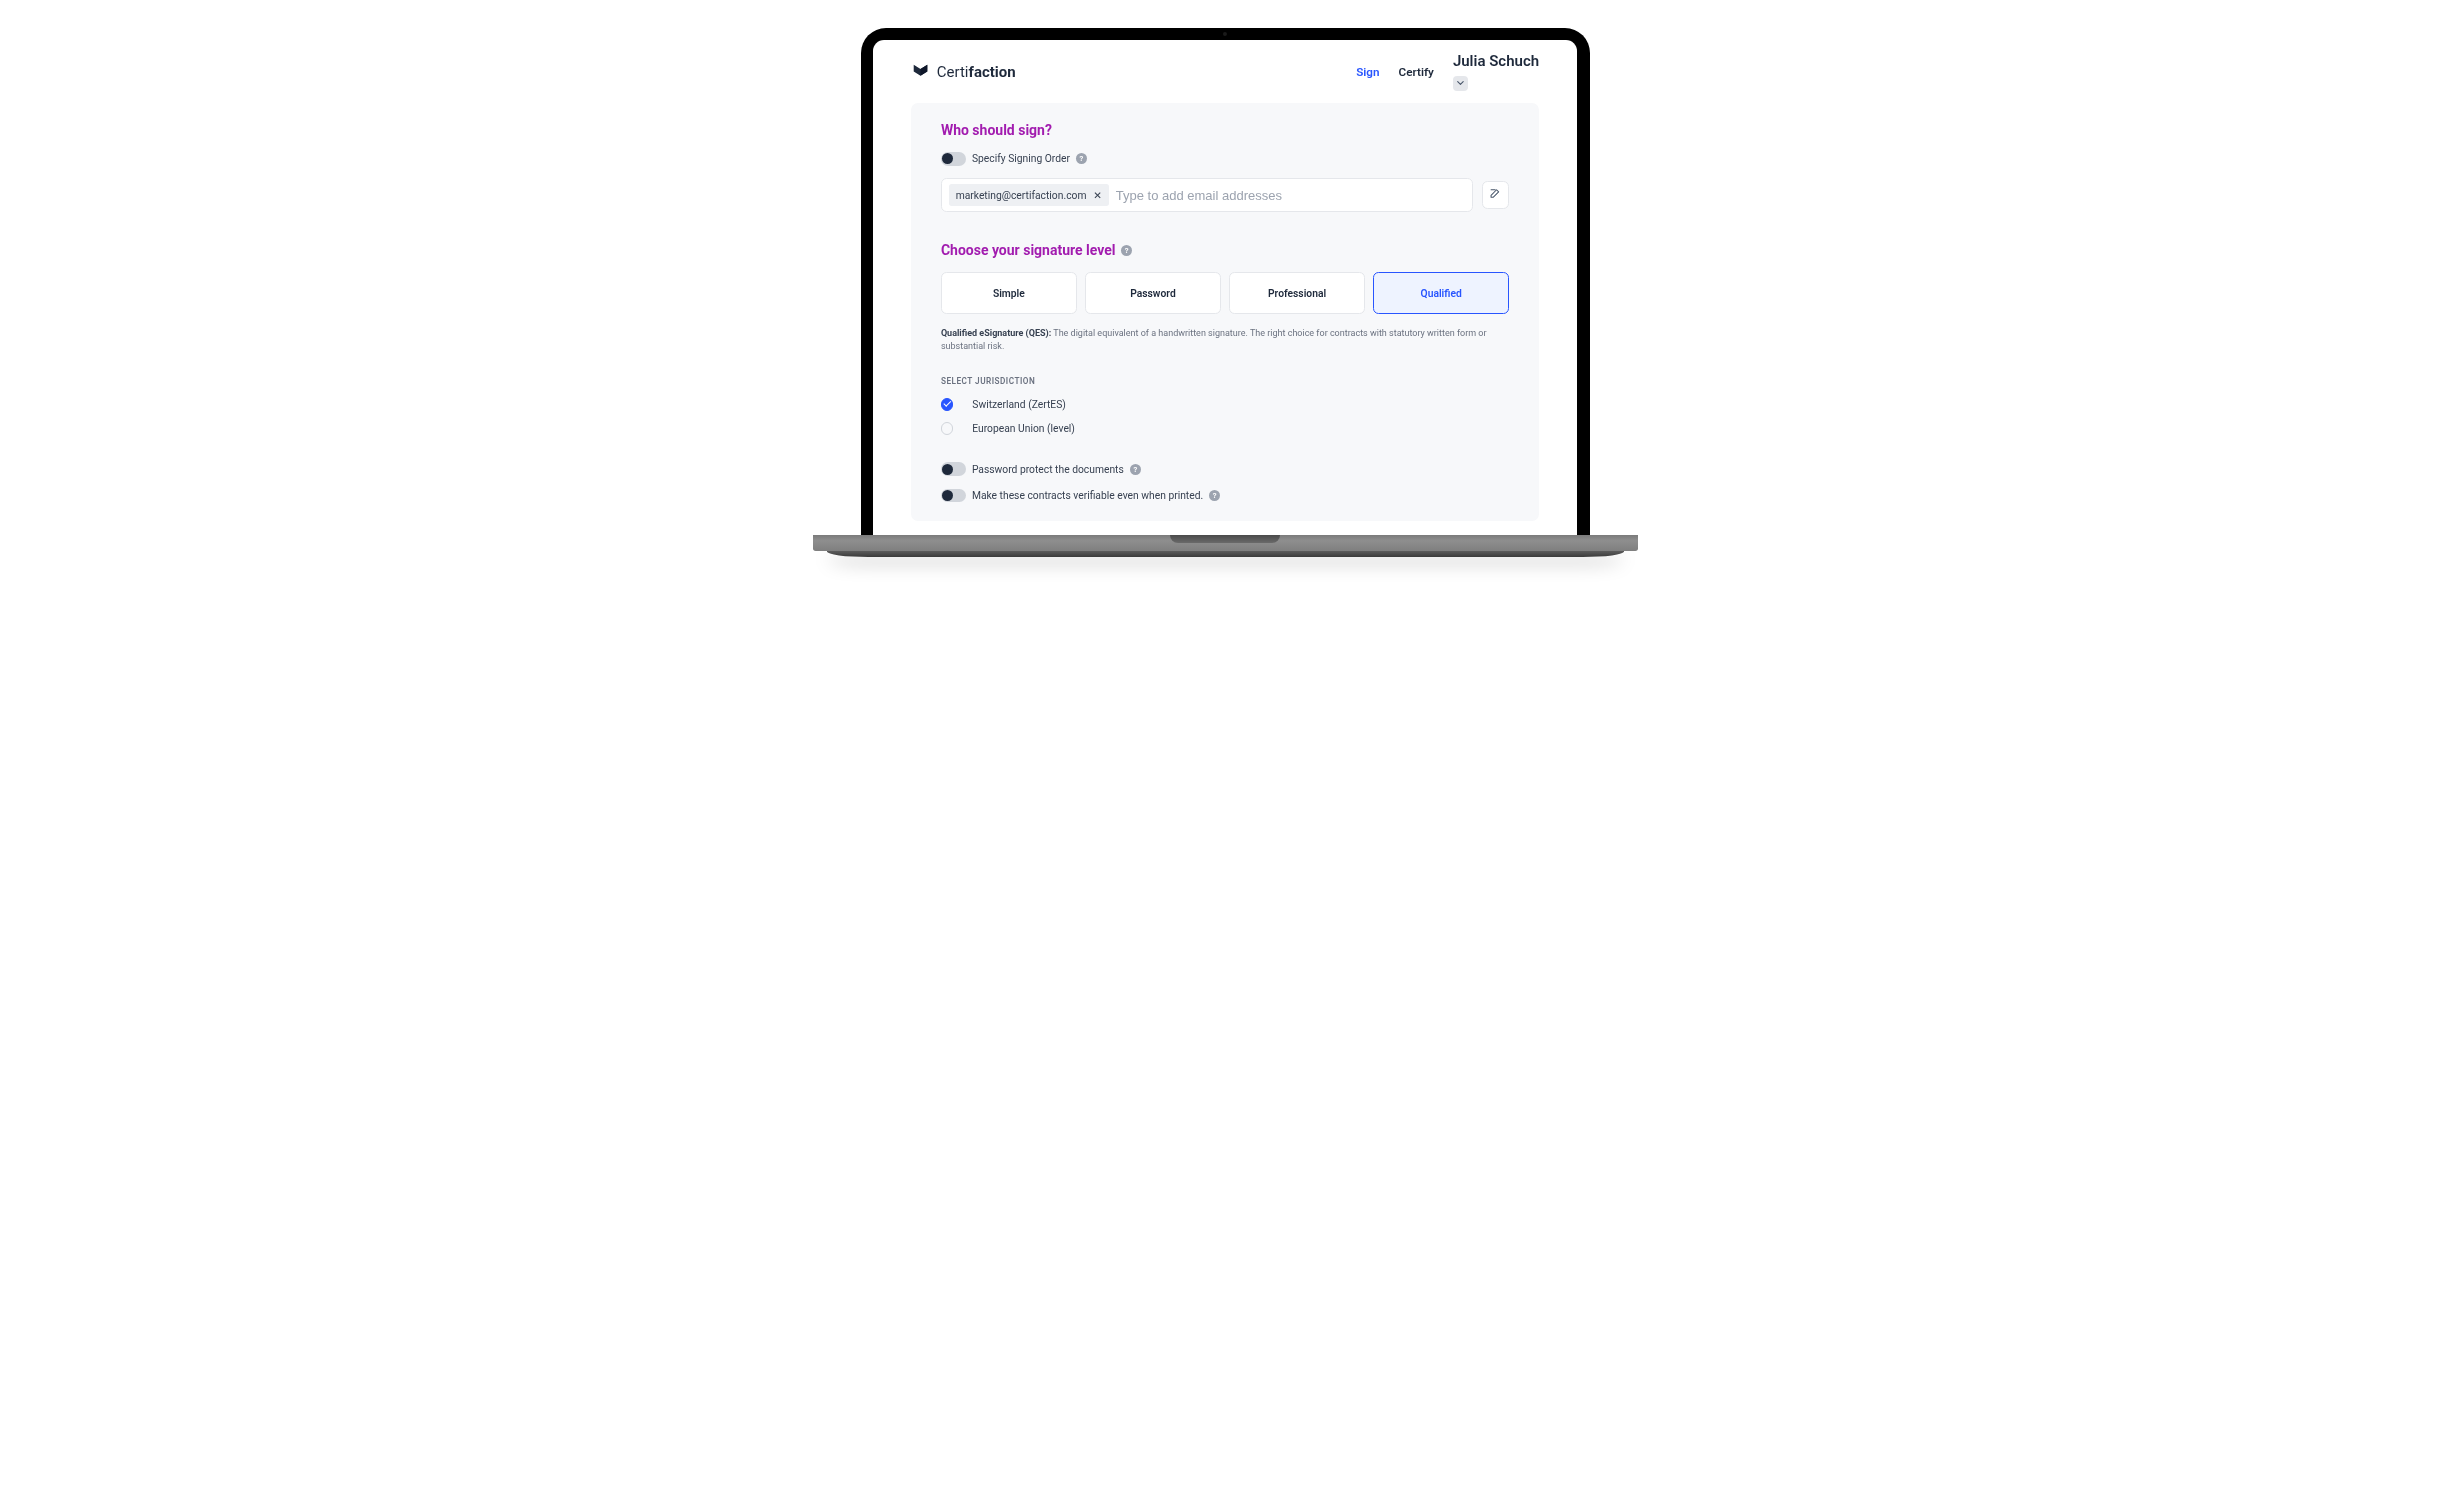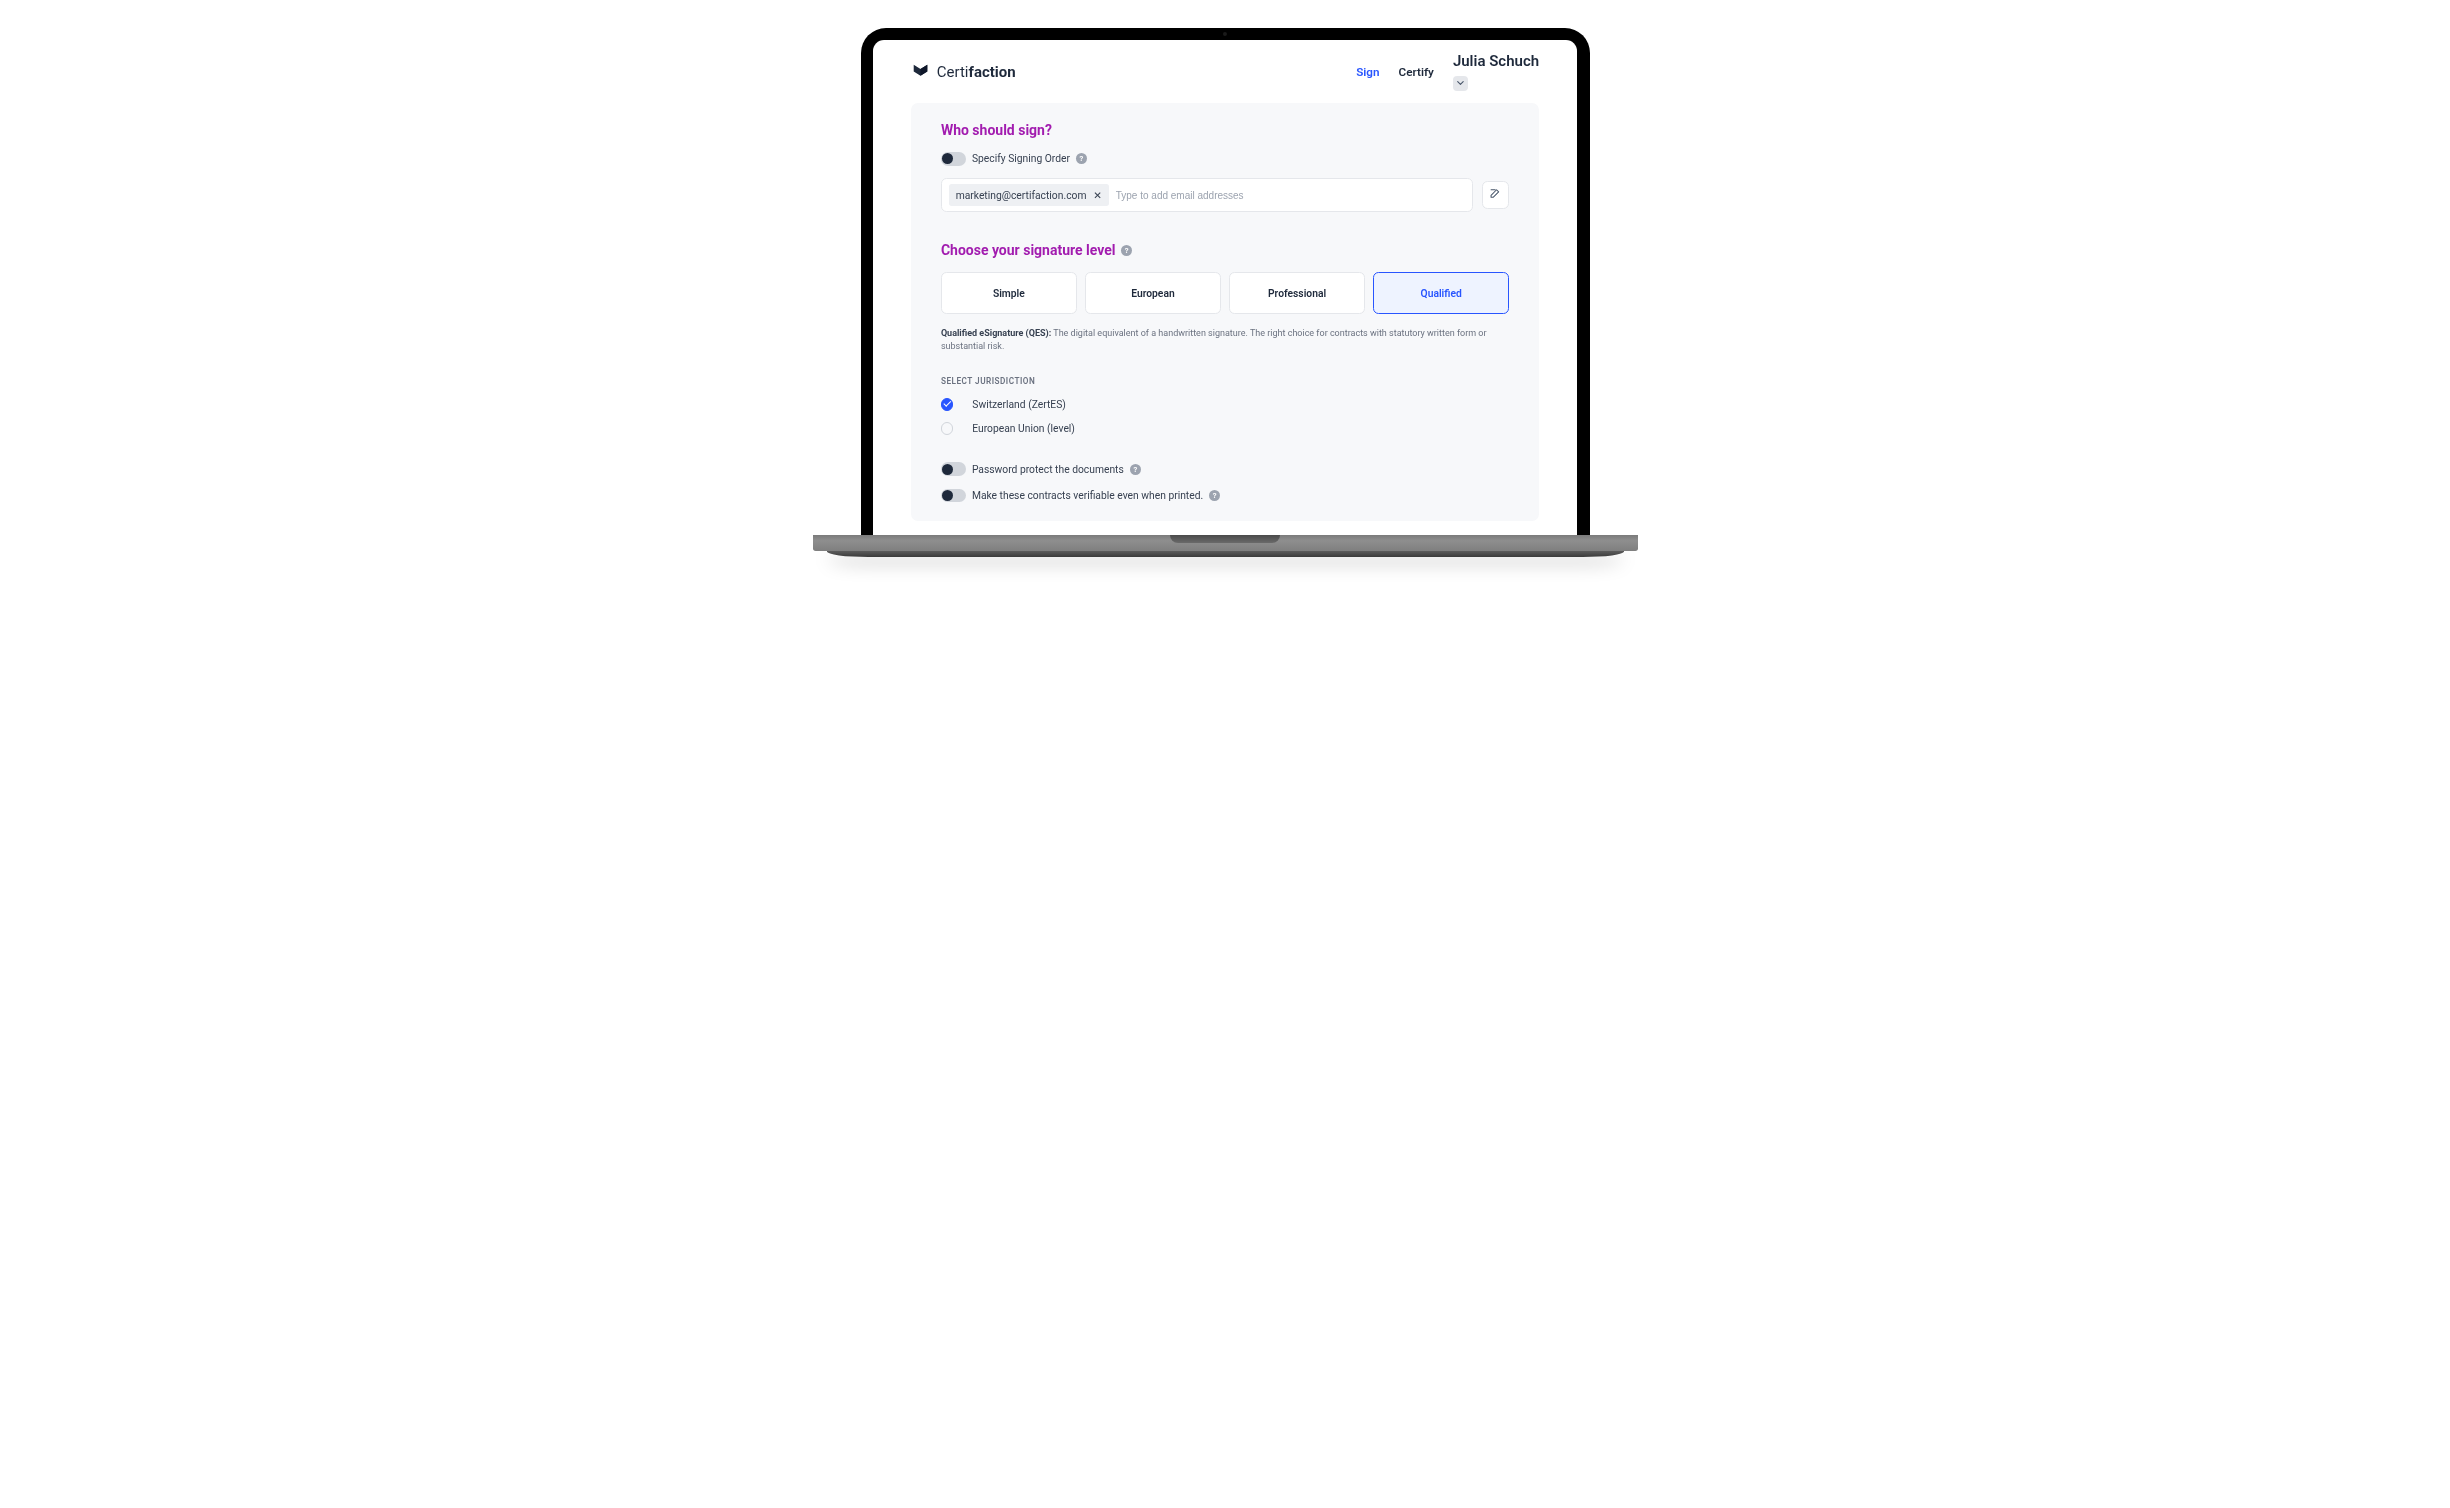--- a/index.html
+++ b/index.html
@@ -221,21 +221,21 @@
     }
     .chip-close {
       cursor: pointer;
       font-size: 10.3px;
       color: #374151;
       font-weight: 400;
     }
     .email-input {
       border: none;
       outline: none;
-      font-size: 10px;
+      font-size: 13px;
       color: #374151;
       flex: 1;
       background: transparent;
     }
     .email-input::placeholder { color: #9ca3af; }
     .edit-btn {
       width: 27.5px;
       height: 27.5px;
       background: #fff;
       border: 0.7px solid #e5e7eb;
@@ -383,21 +383,21 @@
             </div>
           </div>
 
           <div class="section-title-row">
             <div class="section-title">Choose your signature level</div>
             <span class="help-icon">?</span>
           </div>
 
           <div class="level-grid">
             <div class="level-card">Simple</div>
-            <div class="level-card">European</div>
+            <div class="level-card">Password</div>
             <div class="level-card">Professional</div>
             <div class="level-card selected">Qualified</div>
           </div>
 
           <div class="level-desc">
             <strong>Qualified eSignature (QES):</strong><span> The digital equivalent of a handwritten signature. The right choice for contracts with statutory written form or substantial risk.</span>
           </div>
 
           <div class="subhead">SELECT JURISDICTION</div>
 

